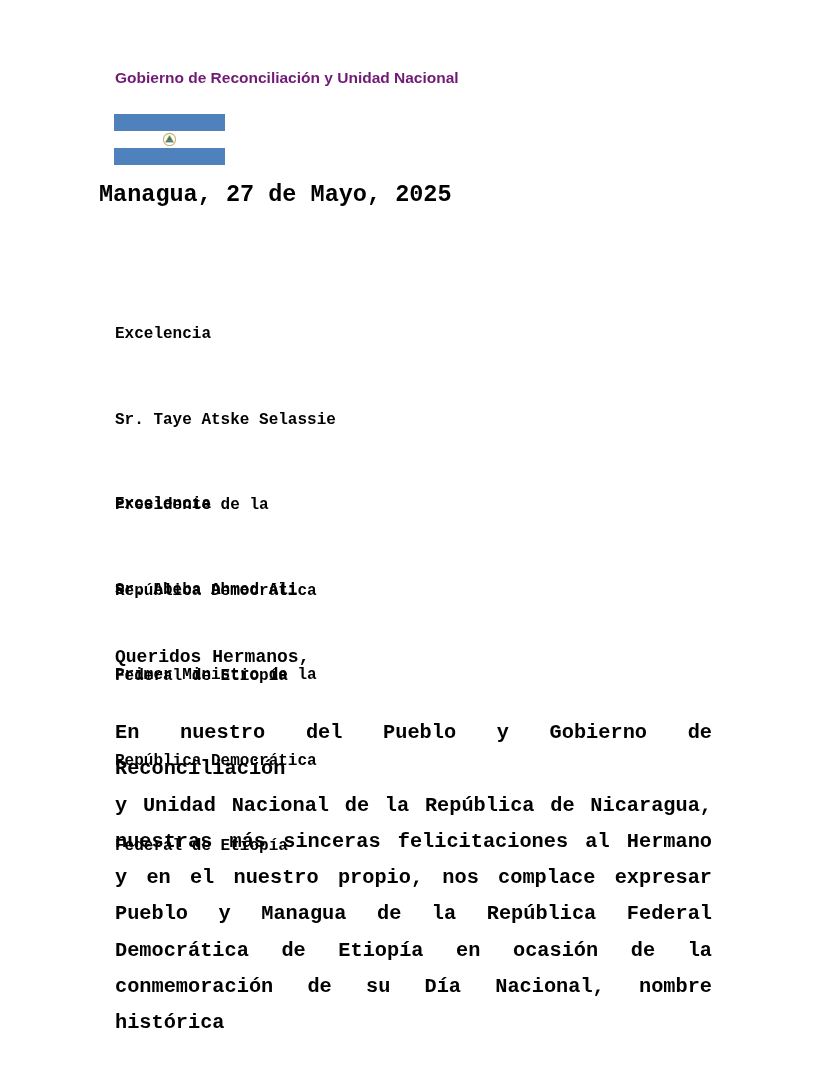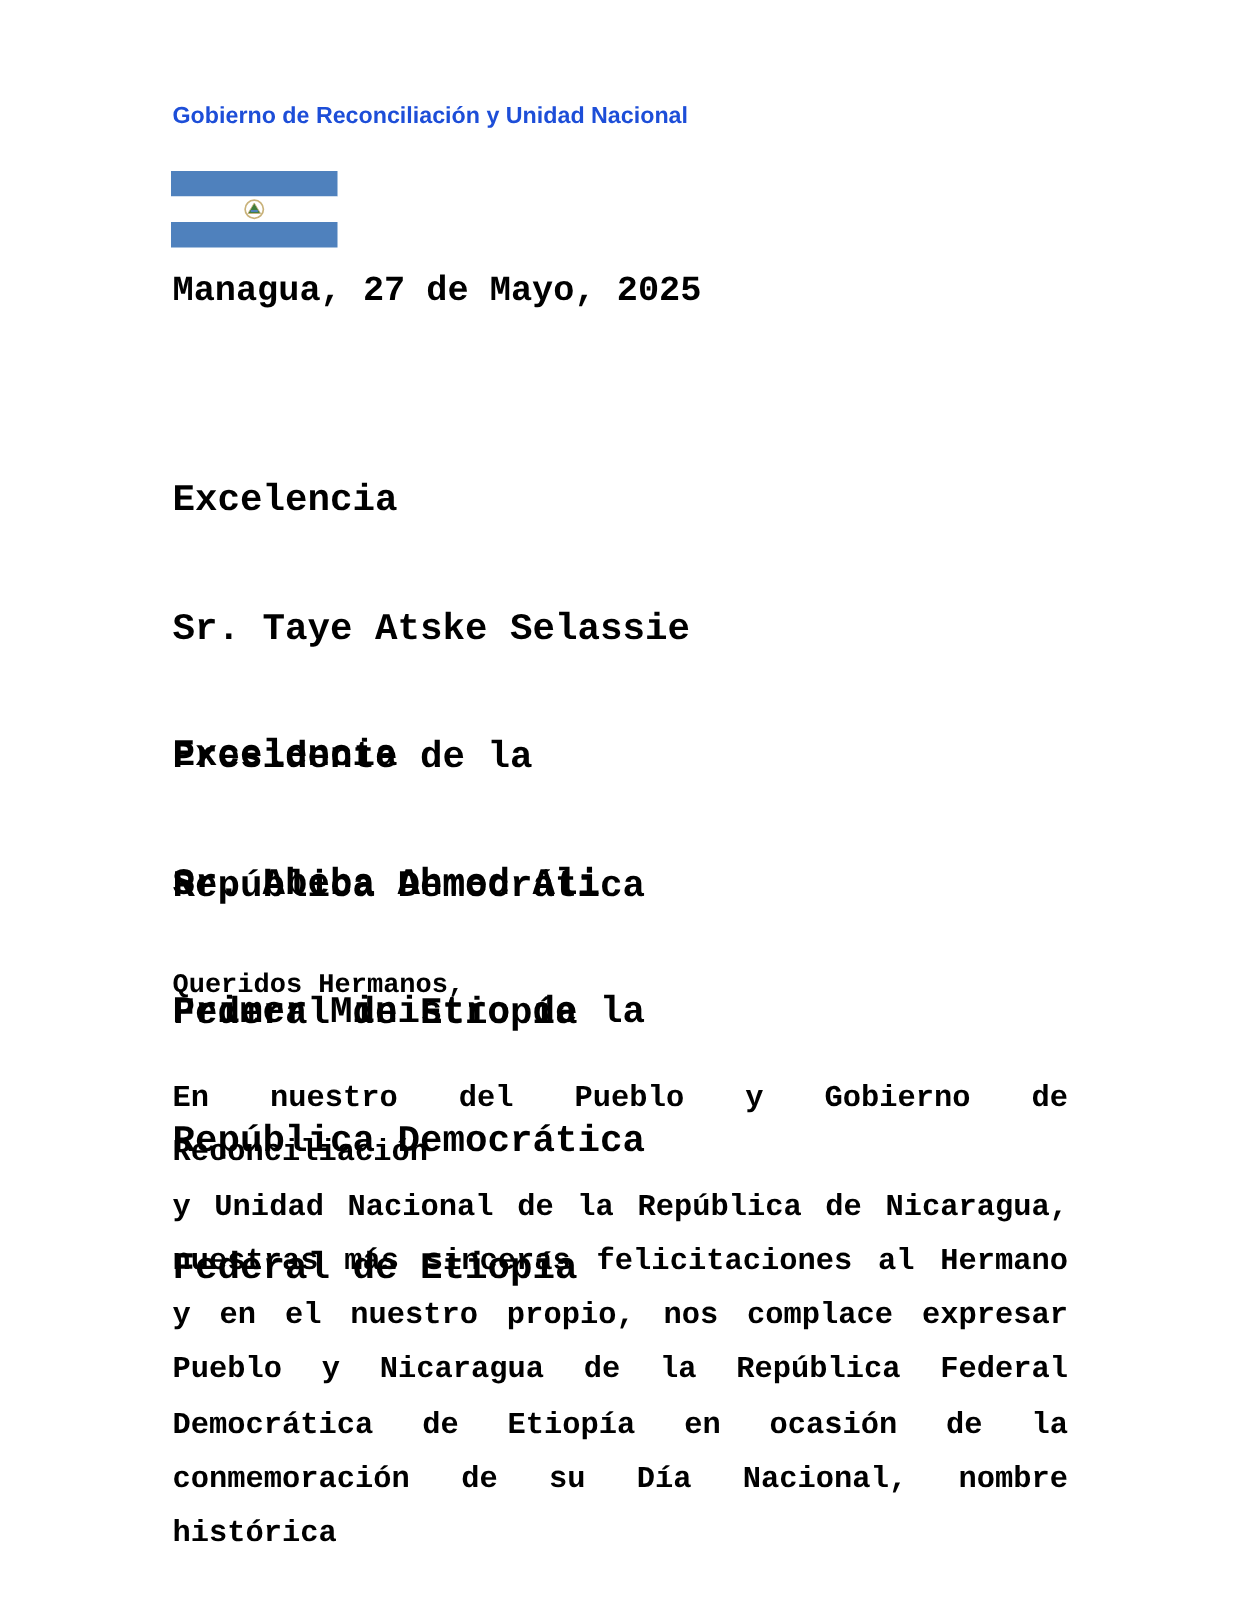--- a/index.html
+++ b/index.html
@@ -1,26 +1,26 @@
 <!DOCTYPE html>
 <html><head>
 <meta charset="utf-8">
 <style>
   html, body { margin: 0; padding: 0; background: #ffffff; }
   body { width: 825px; height: 1068px; position: relative; overflow: hidden; color: #000; }
-  .header { position: absolute; left: 115px; top: 68px; font-family: "Liberation Sans", "DejaVu Sans", sans-serif; font-weight: bold; font-size: 15.5px; line-height: 19px; color: #1d4ed8; }
+  .header { position: absolute; left: 115px; top: 68px; font-family: "Liberation Sans", "DejaVu Sans", sans-serif; font-weight: bold; font-size: 15.5px; line-height: 19px; color: #701a75; }
   .flag { position: absolute; left: 114px; top: 114px; width: 111px; height: 51px; }
   .flag .stripe { position: absolute; left: 0; width: 111px; }
   .flag .s1 { top: 0; height: 17px; background: #4f81bd; }
   .flag .s2 { top: 17px; height: 17px; background: #ffffff; }
   .flag .s3 { top: 34px; height: 17px; background: #4f81bd; }
   .flag .emblem { position: absolute; left: 48px; top: 18px; width: 15px; height: 15px; }
   .mono { font-family: "Liberation Mono", "DejaVu Sans Mono", monospace; font-weight: bold; }
-  .date { position: absolute; left: 115px; top: 181px; font-size: 23.5px; line-height: 28.5px; white-space: pre; }
-  .addr { position: absolute; left: 115px; font-size: 25px; line-height: 28.5px; white-space: pre; }
+  .date { position: absolute; left: 99px; top: 181px; font-size: 23.5px; line-height: 28.5px; white-space: pre; }
+  .addr { position: absolute; left: 115px; font-size: 16px; line-height: 28.5px; white-space: pre; }
   .addr1 { top: 263px; }
   .addr2 { top: 433px; }
   .greeting { position: absolute; left: 115px; top: 643px; font-size: 18px; line-height: 28.5px; white-space: pre; }
   .body-text { position: absolute; left: 115px; top: 715px; width: 597px; font-family: "Liberation Mono", "DejaVu Sans Mono", monospace; font-weight: bold; font-size: 20.3px; line-height: 36.3px; text-align: justify; text-align-last: justify; }
   .body-text span.line { display: block; text-align: justify; text-align-last: justify; white-space: normal; }
 </style>
 </head>
 <body>
 
 <div class="header">
@@ -56,16 +56,16 @@
   <div>Federal de Etiopía</div>
 </div>
 
 <div class="greeting mono">Queridos Hermanos,</div>
 
 <div class="body-text">
   <span class="line">En nuestro del Pueblo y Gobierno de Reconciliación</span>
   <span class="line">y Unidad Nacional de la República de Nicaragua,</span>
   <span class="line">nuestras más sinceras felicitaciones al Hermano</span>
   <span class="line">y en el nuestro propio, nos complace expresar</span>
-  <span class="line">Pueblo y Nicaragua de la República Federal</span>
+  <span class="line">Pueblo y Managua de la República Federal</span>
   <span class="line">Democrática de Etiopía en ocasión de la</span>
   <span class="line">conmemoración de su Día Nacional, nombre histórica</span>
 </div>
 
 </body></html>

